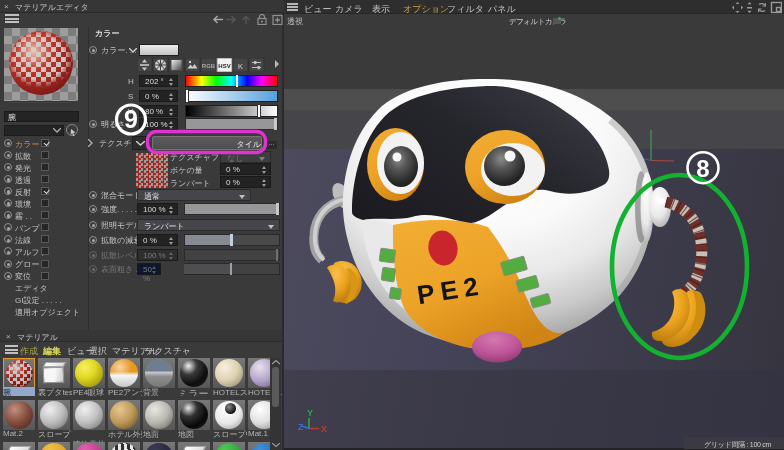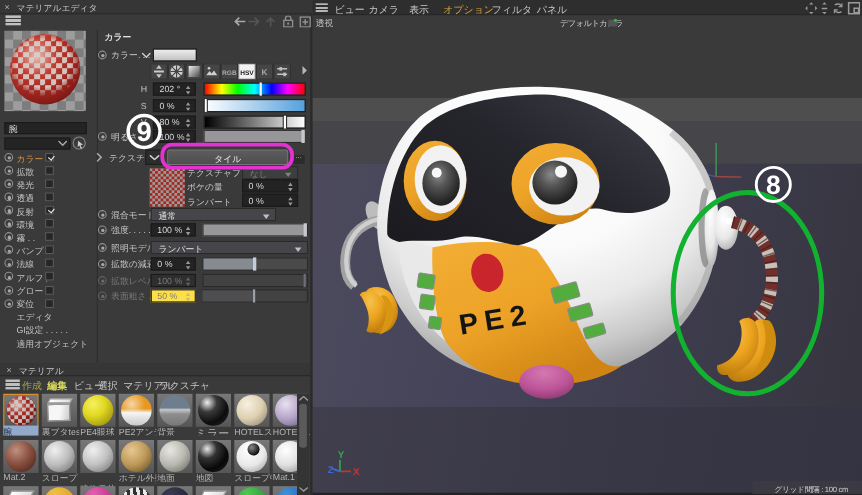--- a/index.html
+++ b/index.html
@@ -358,21 +358,21 @@
   <div class="abs" style="left:274px;top:118px;width:3px;height:12px;background:#c8c8cc"></div>
 
   <svg class="abs" style="left:88px;top:139px" width="5" height="8">
         <path d="M0 0l4 4-4 4" stroke="#b0b0b0" stroke-width="1.3" fill="none"></path>
       </svg>
   <div class="abs t8" style="left:99px;top:138px">テクスチャ .</div>
   <div class="abs" style="left:132px;top:136px;width:17px;height:14px;background:#2c2c2c;border:1px solid #1e1e1e"></div>
   <svg class="abs" style="left:136px;top:141px" width="9" height="5">
         <path d="M0 0l4.5 4L9 0" stroke="#ccc" stroke-width="1.5" fill="none"></path>
       </svg>
-  <div class="abs" style="left:152px;top:136px;width:110px;height:14px;background:linear-gradient(180deg,#5c5c5c,#4e4e4e);border:1px solid #757575;border-radius:2px;color:#ececec;font-size:8px;text-align:center;padding-top:2px">タイル</div>
+  <div class="abs" style="left:152px;top:136px;width:110px;height:14px;background:linear-gradient(180deg,#5c5c5c,#4e4e4e);border:1px solid #757575;border-radius:2px;color:#ececec;font-size:8px;text-align:right;padding-top:2px">タイル</div>
   <div class="abs" style="left:266px;top:141px;width:11px;height:8px;background:#2c2c2c;color:#bbb;font-size:7px;line-height:3px;text-align:center">...</div>
 
   <div class="abs" style="left:136px;top:153px;width:32px;height:35px;background:conic-gradient(#a32a22 25%,#9a9a9a 0 50%,#a32a22 0 75%,#9a9a9a 0 100%) 0 0/5px 5px"></div>
   <div class="abs t8" style="left:170px;top:152px">テクスチャフィルタ</div>
   <div class="drop" style="left:220px;top:151px;width:51px;background:#3e3e3e;color:#7c7c7c">なし<div class="dar" style="opacity:.5"></div></div>
   <div class="abs t8" style="left:170px;top:165px">ボケの量</div>
   <div class="sbox" style="left:220px;top:163px;width:51px">0 %<div class="spin"></div></div>
   <div class="abs t8" style="left:170px;top:178px">ランバート</div>
   <div class="sbox" style="left:220px;top:176px;width:51px">0 %<div class="spin"></div></div>
 
@@ -395,21 +395,21 @@
   <div class="abs" style="left:185px;top:235px;width:45px;height:10px;background:#868b92"></div>
   <div class="abs" style="left:230px;top:234px;width:3px;height:12px;background:#c2cede"></div>
 
   <div class="rad" style="left:89px;top:251px;opacity:.45"></div>
   <div class="abs t8" style="left:101px;top:250px;color:#7a7a7a">拡散レベル</div>
   <div class="sbox" style="left:137px;top:249px;width:41px;color:#7a7a7a;background:#2e2e2e">100 %<div class="spin" style="opacity:.5"></div></div>
   <div class="abs" style="left:184px;top:249px;width:96px;height:12px;background:#424242;border:1px solid #2a2a2a"></div>
   <div class="abs" style="left:276px;top:249px;width:2px;height:12px;background:#6a6f76"></div>
   <div class="rad" style="left:89px;top:265px;opacity:.45"></div>
   <div class="abs t8" style="left:101px;top:264px;color:#7a7a7a">表面粗さ .</div>
-  <div class="sbox" style="left:137px;top:263px;width:41px;color:#7a7a7a;background:#fde047">50 %<div class="spin" style="opacity:.5"></div></div>
+  <div class="sbox" style="left:137px;top:263px;width:24px;color:#7a7a7a;background:#0f172a">50 %<div class="spin" style="opacity:.5"></div></div>
   <div class="abs" style="left:184px;top:263px;width:96px;height:12px;background:#424242;border:1px solid #2a2a2a"></div>
   <div class="abs" style="left:184px;top:264px;width:46px;height:10px;background:#4e4e50"></div>
   <div class="abs" style="left:230px;top:263px;width:2px;height:12px;background:#9aa0a8"></div>
 </div>
 
 <div id="mp" class="abs" style="left:0;top:330px;width:284px;height:120px;background:#3a3a3a;border-right:2px solid #2b2b2b;overflow:hidden">
   <div class="abs" style="left:0;top:0;width:284px;height:12px;background:#363636;border-bottom:1px solid #2a2a2a"></div>
   <div class="abs t8" style="left:6px;top:2px;color:#b8b8b8">×</div>
   <div class="abs t8" style="left:17px;top:2px;color:#c8c8c8">マテリアル</div>
   <div class="abs" style="left:5px;top:15px;width:13px;height:9px;background:repeating-linear-gradient(180deg,#c0c0c0 0 2px,rgba(0,0,0,0) 2px 3.6px)"></div>

